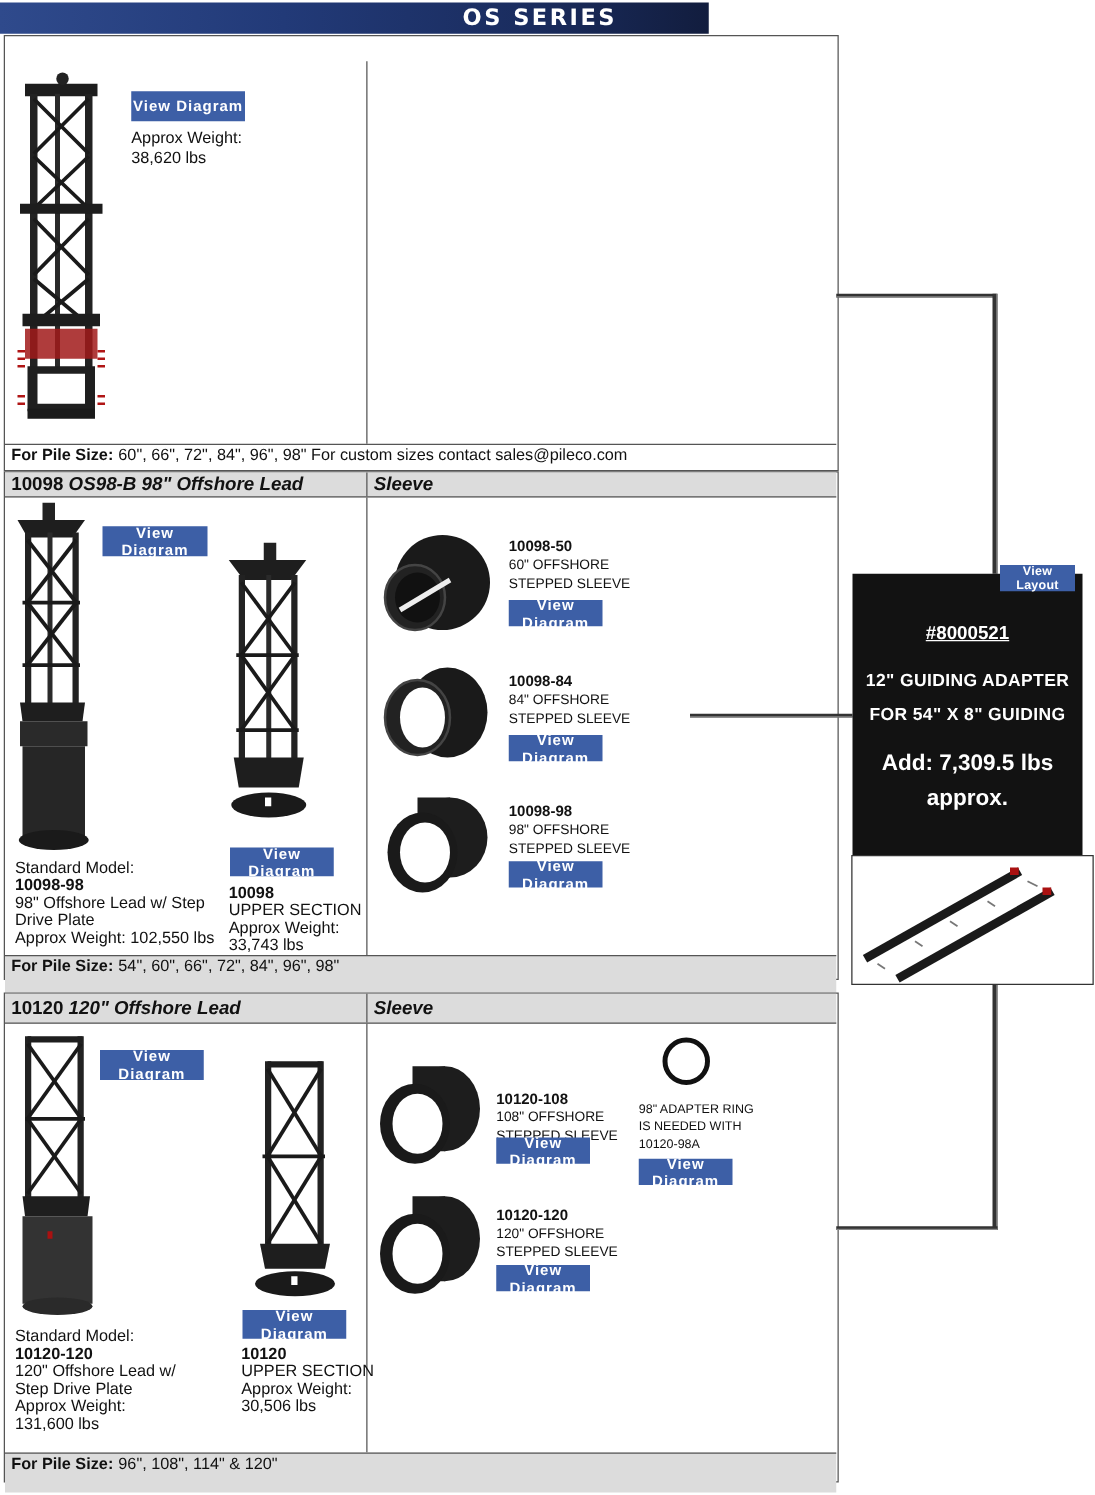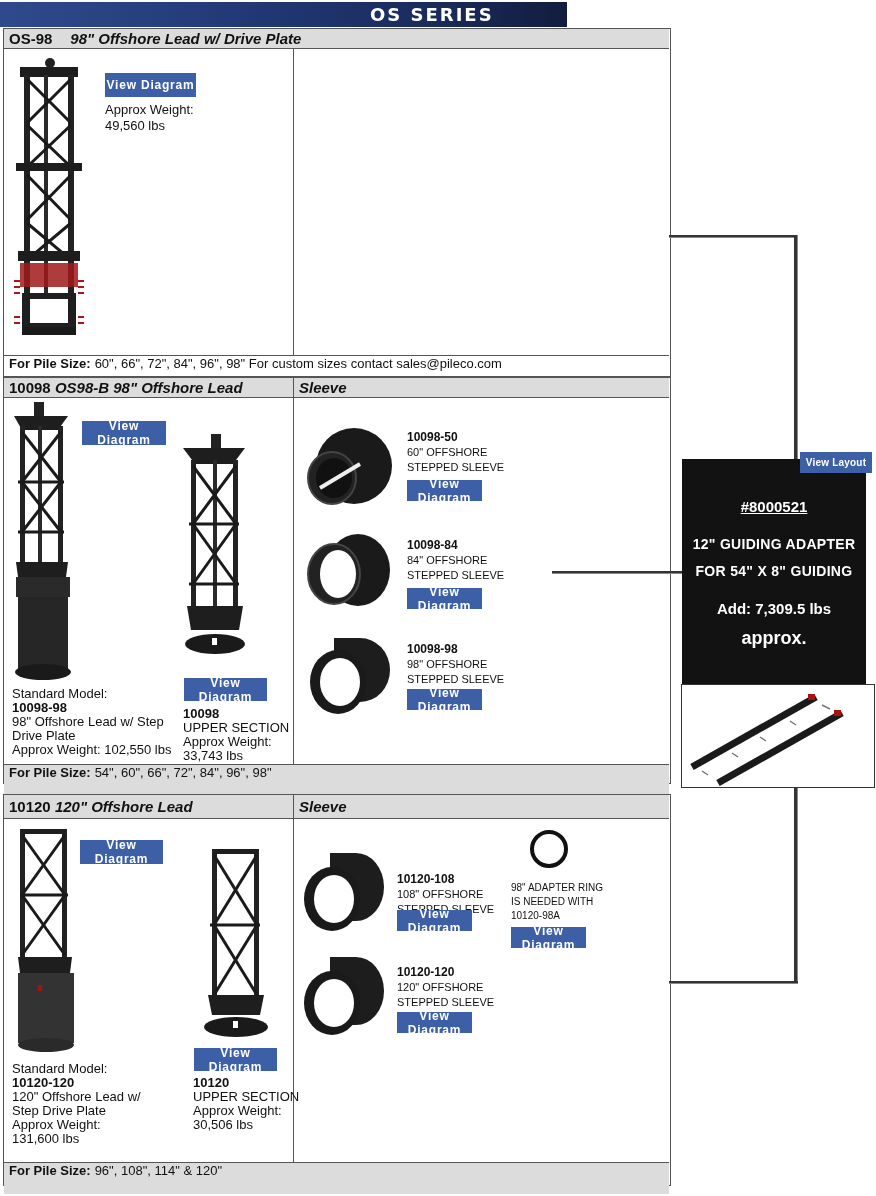--- a/index.html
+++ b/index.html
@@ -55,41 +55,35 @@
   .line-v { position: absolute; width: 3px; background: #333; border-right: 1px solid #888; }
 
   
   .adapter {
     position: absolute; left: 682px; top: 459px; width: 184px; height: 225px;
     background: #121212; color: #fff; text-align: center; font-weight: bold;
   }
   .adapter .num { position: absolute; left: 0; right: 0; top: 39px; font-size: 15px; text-decoration: underline; }
   .adapter .l1 { position: absolute; left: 0; right: 0; top: 77px; font-size: 14px; letter-spacing: 0.3px; }
   .adapter .l2 { position: absolute; left: 0; right: 0; top: 104px; font-size: 14px; letter-spacing: 0.3px; }
-  .adapter .l3 { position: absolute; left: 0; right: 0; top: 141px; font-size: 15px; }
+  .adapter .l3 { position: absolute; left: 0; right: 0; top: 141px; font-size: 18px; }
   .adapter .l4 { position: absolute; left: 0; right: 0; top: 169px; font-size: 18px; }
   .adapter-img {
     position: absolute; left: 681px; top: 684px; width: 194px; height: 104px;
     border: 1px solid #333; background: #fff;
   }
 </style>
 </head>
 <body>
 
 <div class="banner">
   <span class="banner-title">OS SERIES</span>
 </div>
 
 <div class="frame" style="left:3px; top:28px; width:668px; height:349px;">
-  <div class="head-row" style="top:0; width:665px;">
-    <div class="cell" style="width:665px;">
-      <span>OS-98</span>
-      <span class="it" style="margin-left:18px;">98" Offshore Lead w/ Drive Plate</span>
-    </div>
-  </div>
   <div class="vdiv" style="left:289px; top:20px; height:306px;"></div>
 
   <svg class="tower" style="left:6px; top:26px;" width="80" height="290" viewBox="0 0 80 290">
     <rect x="10" y="12" width="58" height="10" fill="#1d1d1d"></rect>
     <circle cx="40" cy="8" r="5" fill="#222"></circle>
     <rect x="14" y="20" width="6" height="228" fill="#222"></rect>
     <rect x="58" y="20" width="6" height="228" fill="#222"></rect>
     <rect x="34" y="20" width="4" height="228" fill="#2a2a2a"></rect>
     <g stroke="#1a1a1a" stroke-width="3">
       <line x1="17" y1="24" x2="61" y2="68"></line>
@@ -117,21 +111,21 @@
         <line x1="4" y1="268" x2="10" y2="268"></line>
       <line x1="68" y1="262" x2="74" y2="262"></line>
         <line x1="68" y1="268" x2="74" y2="268"></line>
     </g>
     <rect x="12" y="272" width="54" height="8" fill="#1a1a1a"></rect>
   </svg>
 
   <div class="btn" style="left:101px; top:44px; width:91px; height:24px;">View Diagram</div>
   <div class="txt" style="left:101px; top:73px; line-height:16px;">
     <div>Approx Weight:</div>
-    <div>49,560 lbs</div>
+    <div>38,620 lbs</div>
   </div>
 
   <div class="foot-row" style="top:326px; width:665px;">
     <b>For Pile Size:</b>
     <span>60", 66", 72", 84", 96", 98"  For custom sizes contact sales@pileco.com</span>
   </div>
 </div>
 
 <div class="frame" style="left:3px; top:377px; width:668px; height:407px;">
   <div class="head-row" style="top:0; width:665px;">
@@ -354,21 +348,21 @@
 <div class="line-v" style="left:794px; top:788px; width:4px; height:196px;"></div>
 <div class="line-h" style="left:669px; top:981px; width:129px;"></div>
 
 <div class="adapter">
   <div class="num">#8000521</div>
   <div class="l1">12" GUIDING ADAPTER</div>
   <div class="l2">FOR 54" X 8" GUIDING</div>
   <div class="l3">Add: 7,309.5 lbs</div>
   <div class="l4">approx.</div>
 </div>
-<div class="btn" style="left:800px; top:452px; width:72px; height:21px; font-size:10px; letter-spacing:0.2px;">View Layout</div>
+<div class="btn" style="left:800px; top:452px; width:60px; height:21px; font-size:10px; letter-spacing:0.2px;">View Layout</div>
 
 <div class="adapter-img">
   <svg width="192" height="102" viewBox="0 0 192 102">
     <line x1="10" y1="82" x2="134" y2="12" stroke="#1a1a1a" stroke-width="7"></line>
     <line x1="36" y1="98" x2="160" y2="28" stroke="#1a1a1a" stroke-width="7"></line>
     <rect x="126" y="9" width="7" height="6" fill="#a11"></rect>
     <rect x="152" y="25" width="7" height="6" fill="#a11"></rect>
     <g stroke="#777" stroke-width="1.5">
       <line x1="20" y1="86" x2="26" y2="90"></line>
       <line x1="50" y1="68" x2="56" y2="72"></line>

